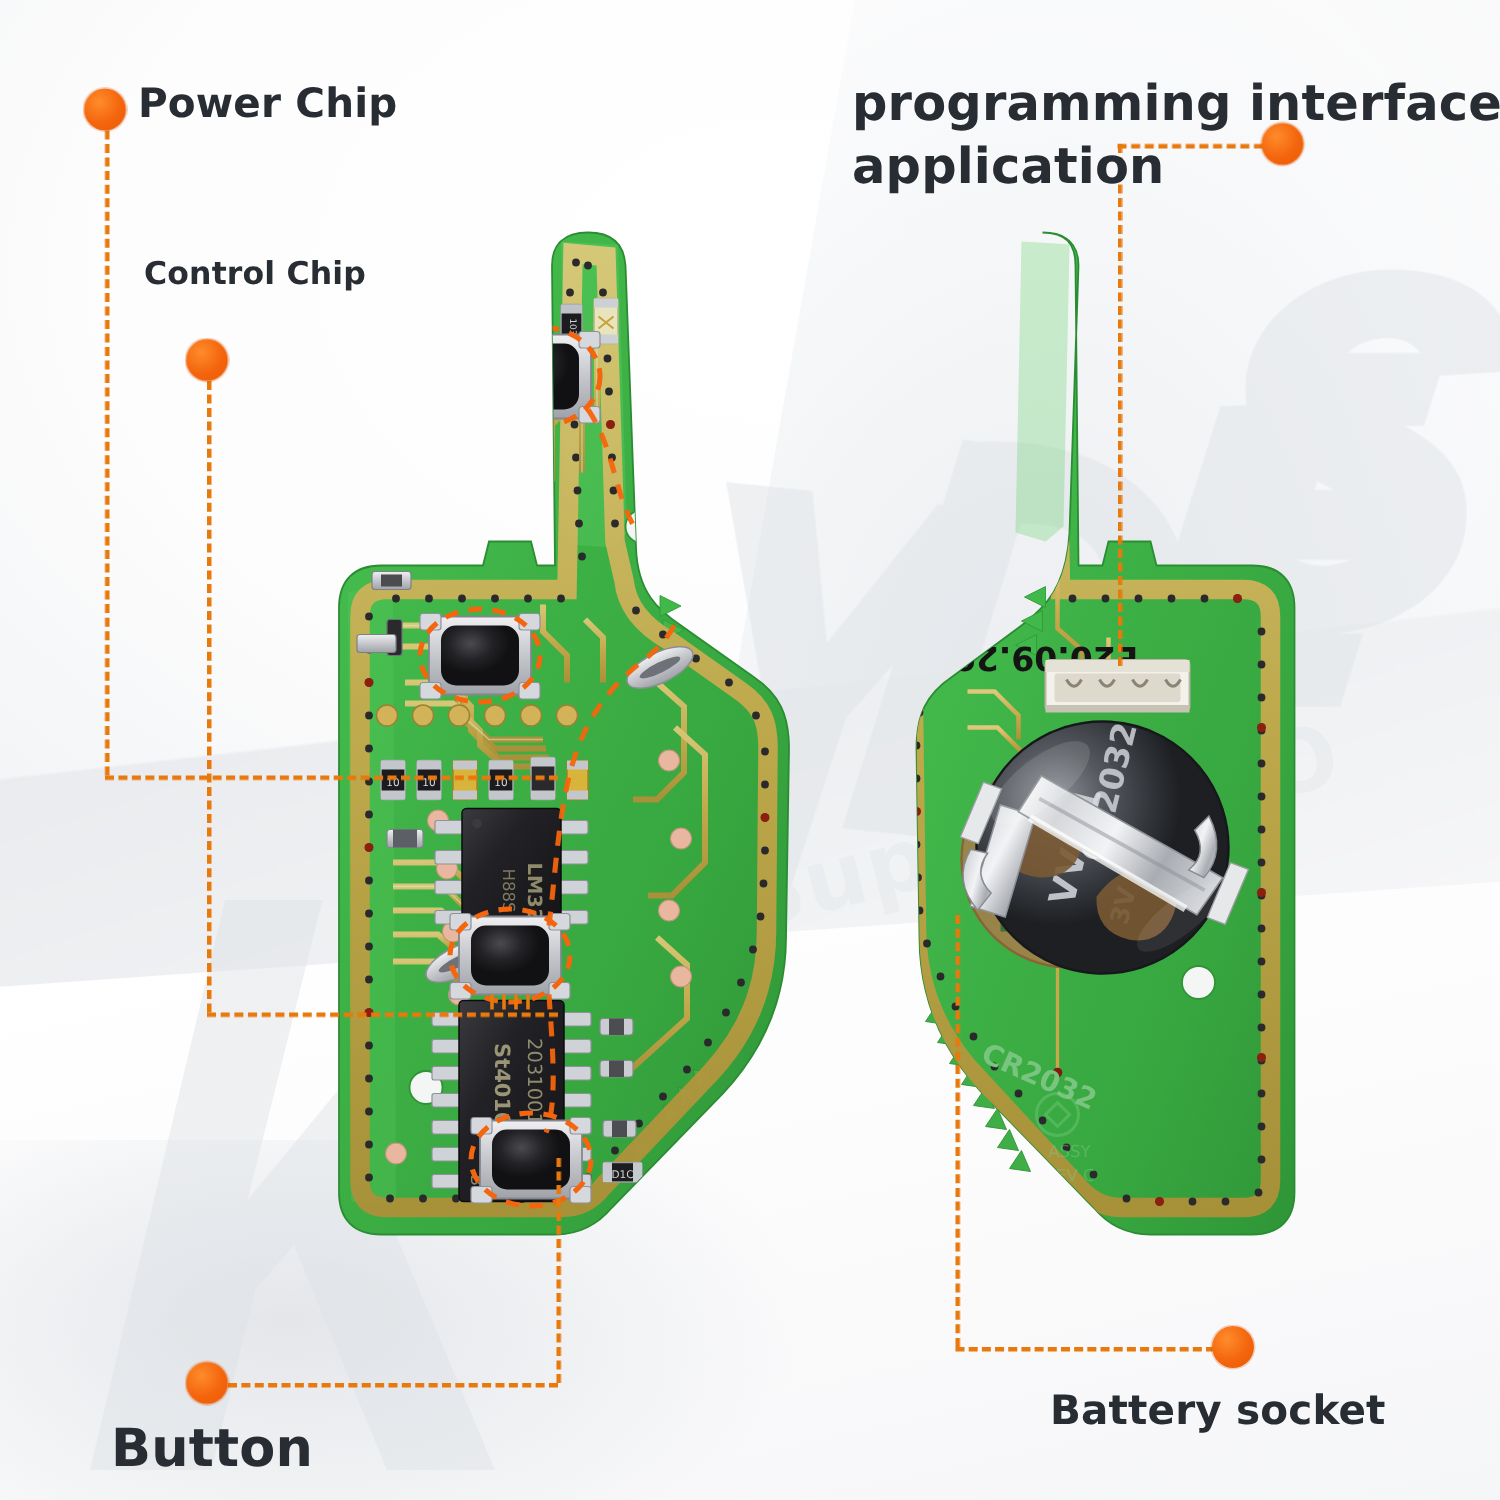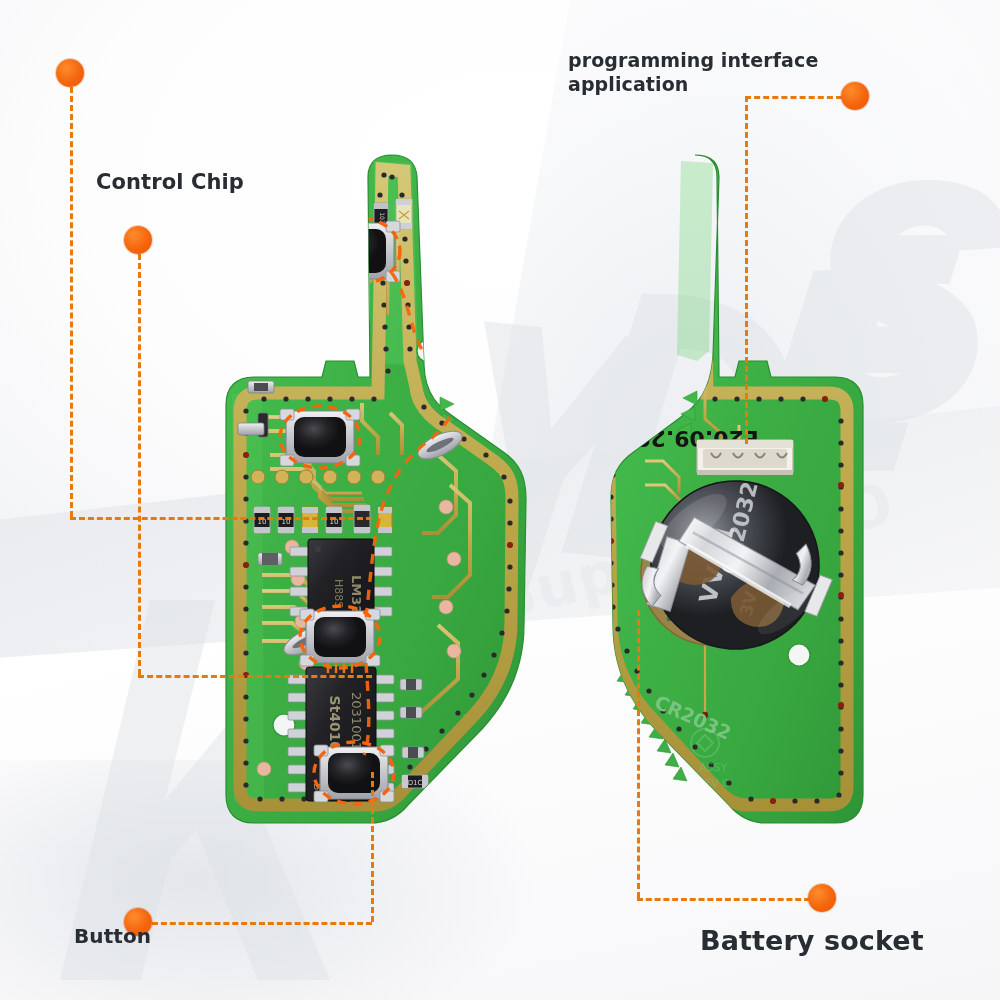--- a/index.html
+++ b/index.html
@@ -760,23 +760,24 @@
 
   <div class="leader v" style="left:637px; top:610px; height:288px;"></div>
   <div class="leader h" style="left:637px; top:898px; width:173px;"></div>
 
   <div class="dot" style="left:56px;  top:59px;"></div>
   <div class="dot" style="left:124px; top:226px;"></div>
   <div class="dot" style="left:124px; top:908px;"></div>
   <div class="dot" style="left:841px; top:82px;"></div>
   <div class="dot" style="left:808px; top:884px;"></div>
 
+  <div class="lbl" style="left:92px; top:54px; font-size:27px;">Power Chip</div>
 
   <div class="lbl" style="left:96px; top:170px; font-size:21px;">Control Chip</div>
 
-  <div class="lbl" style="left:74px; top:924px; font-size:20px;">Button</div>
-
-  <div class="lbl" style="left:568px; top:48px; font-size:19px; line-height:1.28;">programming interface
+  <div class="lbl" style="left:74px; top:946px; font-size:35px;">Button</div>
+
+  <div class="lbl" style="left:568px; top:48px; font-size:33px; line-height:1.28;">programming interface
 application</div>
 
   <div class="lbl" style="left:700px; top:925px; font-size:27px;">Battery socket</div>
 
 </div>
 
 </body></html>

